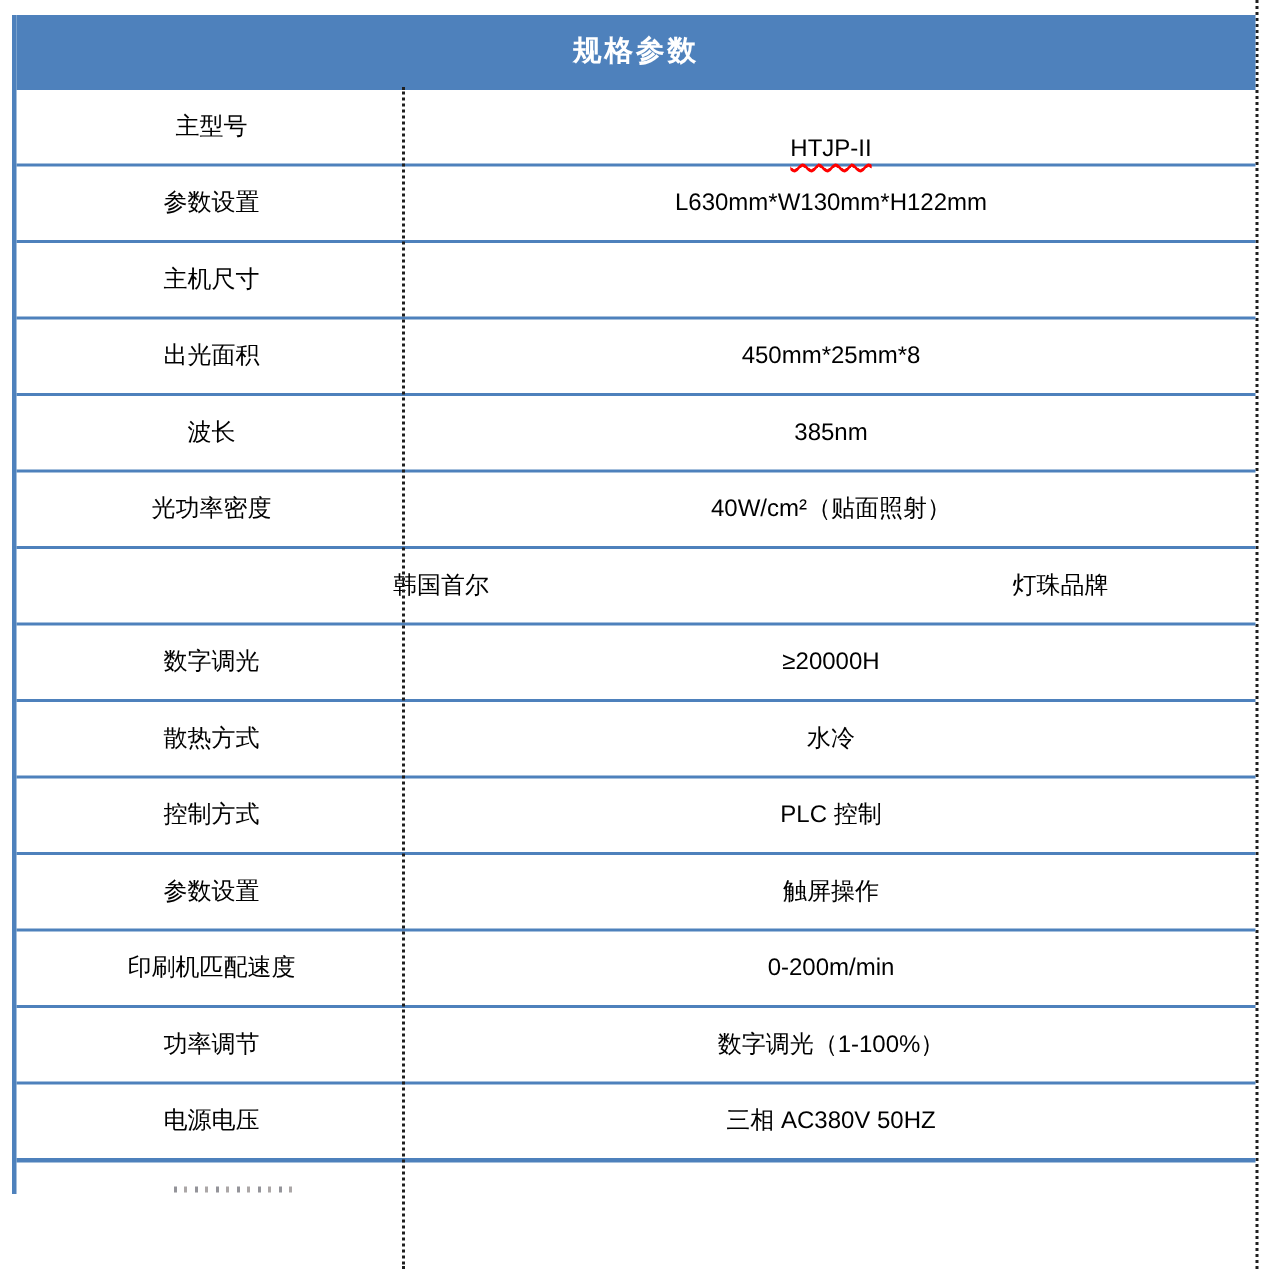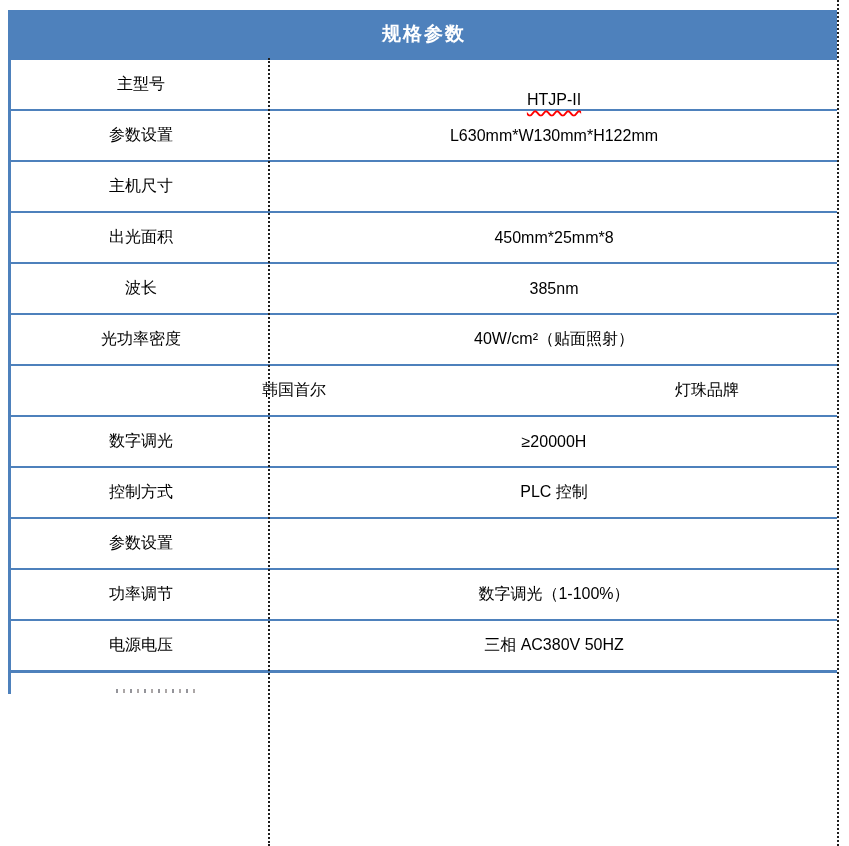--- a/index.html
+++ b/index.html
@@ -146,30 +146,39 @@
   <div class="row">
     <div class="cell value">韩国首尔</div>
     <div class="cell label">灯珠品牌</div>
   </div>
 
   <div class="row">
     <div class="cell label">数字调光</div>
     <div class="cell value">≥20000H</div>
   </div>
 
+  <div class="row">
+    <div class="cell label">散热方式</div>
+    <div class="cell value">水冷</div>
+  </div>
 
   <div class="row">
     <div class="cell label">控制方式</div>
     <div class="cell value">PLC 控制</div>
   </div>
 
   <div class="row">
     <div class="cell label">参数设置</div>
+    <div class="cell value">触屏操作</div>
   </div>
 
+  <div class="row">
+    <div class="cell label">印刷机匹配速度</div>
+    <div class="cell value">0-200m/min</div>
+  </div>
 
   <div class="row">
     <div class="cell label">功率调节</div>
     <div class="cell value">数字调光（1-100%）</div>
   </div>
 
   <div class="row">
     <div class="cell label">电源电压</div>
     <div class="cell value">三相 AC380V 50HZ</div>
   </div>

